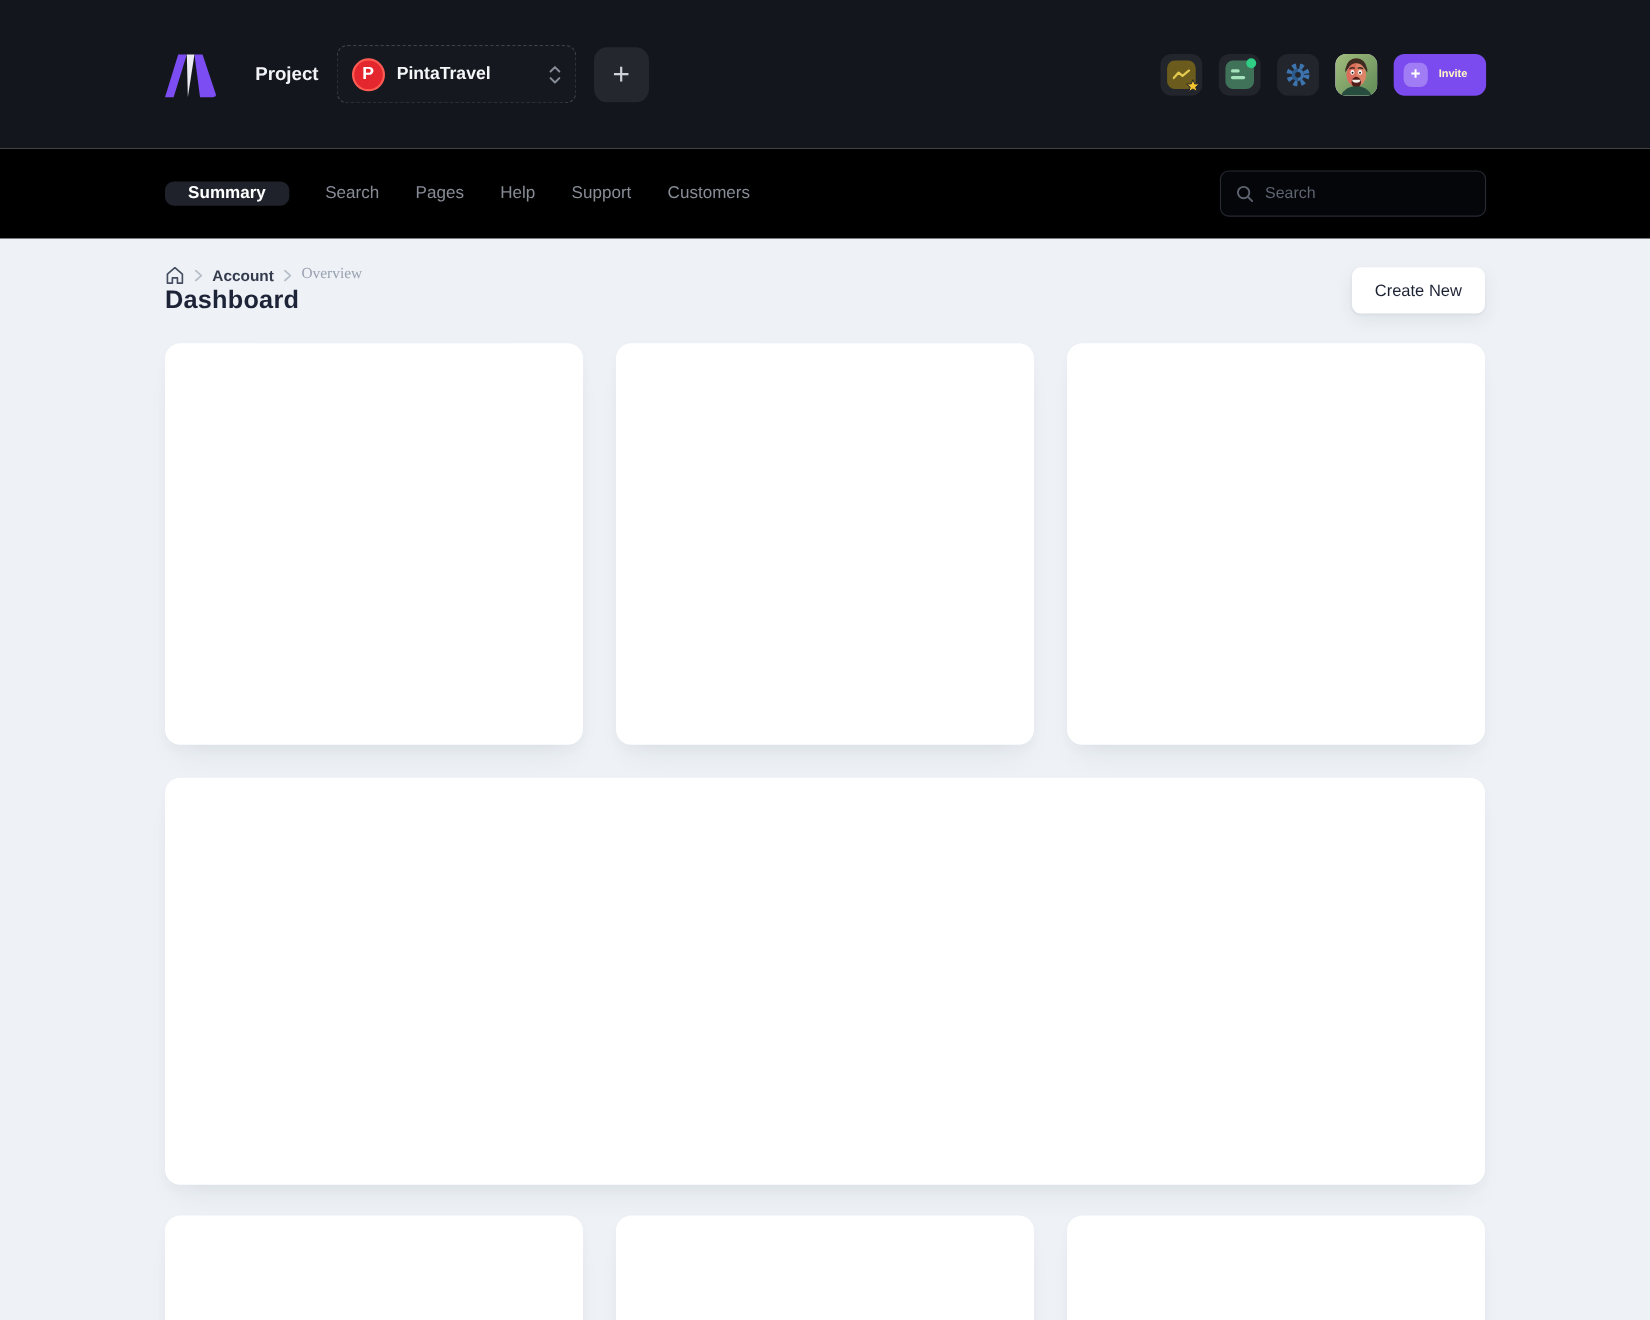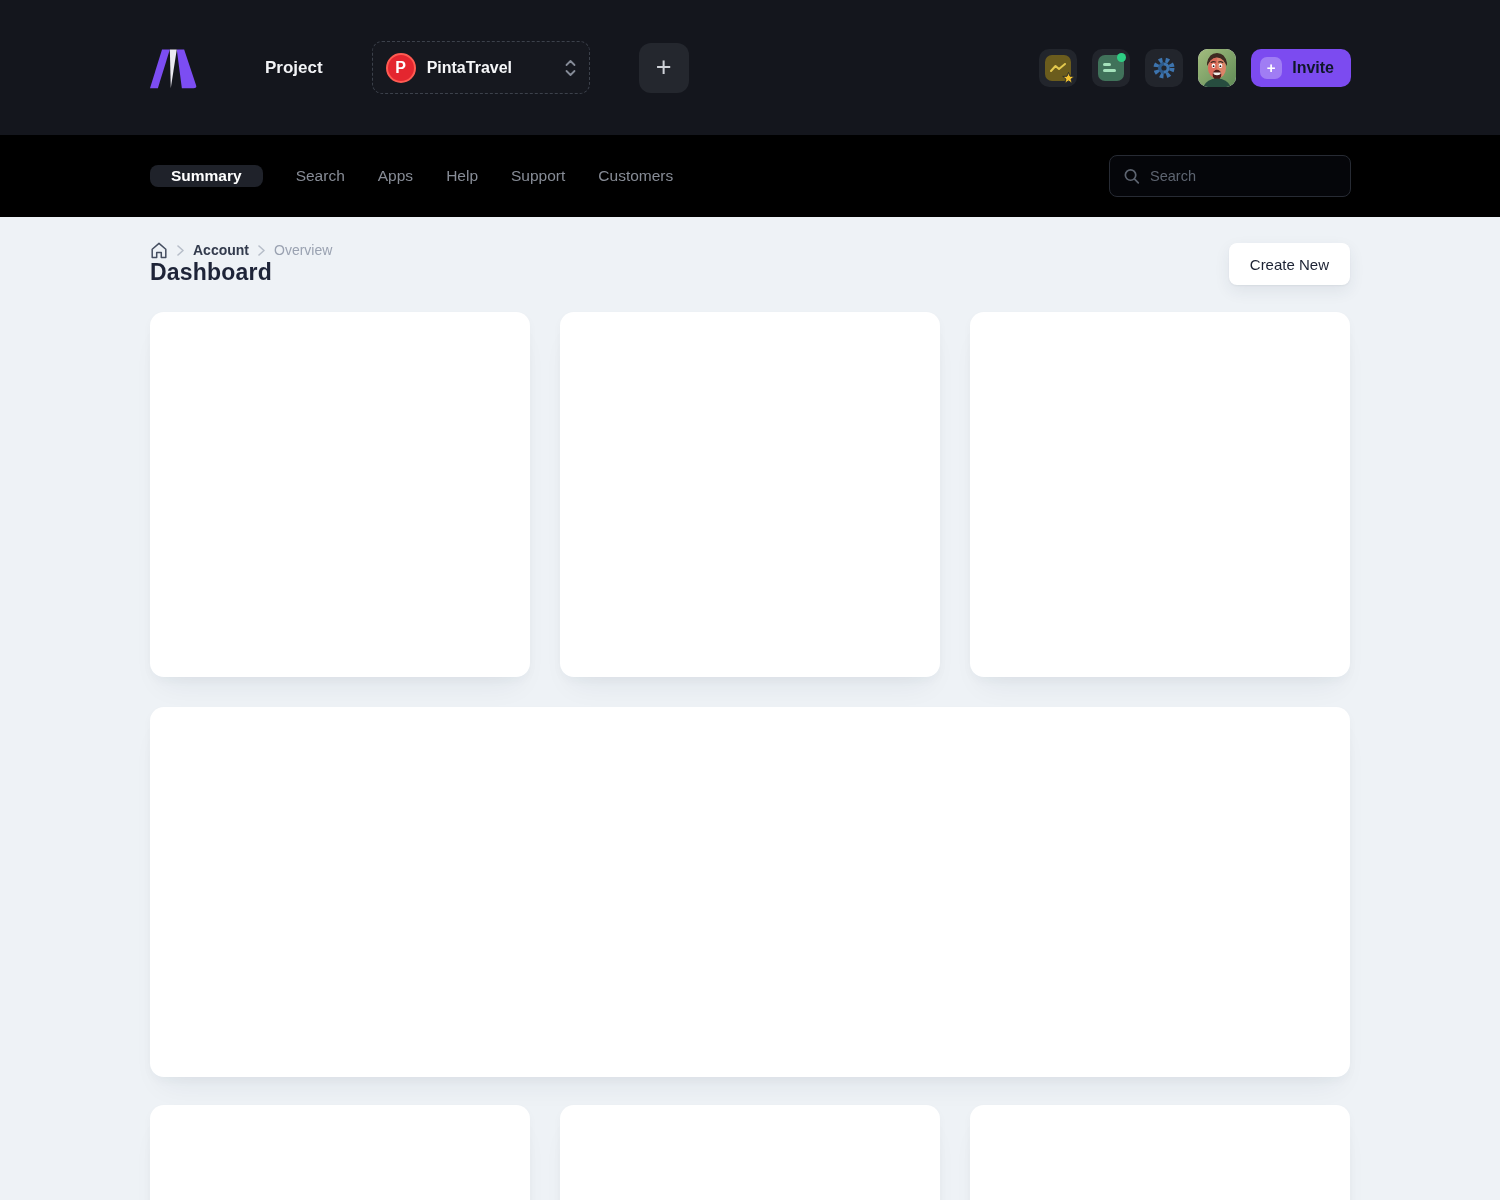--- a/index.html
+++ b/index.html
@@ -1,21 +1,21 @@
 <!DOCTYPE html>
 <html><head>
 <meta charset="utf-8">
 <style>
   * { margin:0; padding:0; box-sizing:border-box; }
   html, body { width:1500px; height:1200px; overflow:hidden; background:#eef2f6;
     font-family:"Liberation Sans", sans-serif; }
 
   
   .header { height:135px; background:#14161d; display:flex; align-items:center;
-    padding:0 149px 0 150px;gap:33px; }
+    padding:0 149px 0 150px; }
   .logo { width:48px; height:42px; margin-right:34px; flex:0 0 auto; cursor:pointer; }
   .project-label { color:#f2f3f6; font-size:17px; font-weight:700; margin-right:16px; }
   .project-select { width:218px; height:53px; background:#16181f; border:1px dashed #3c414b;
     border-radius:10px; display:flex; align-items:center; padding:0 13px; cursor:pointer; }
   .p-badge { width:30px; height:30px; border-radius:50%; background:#e4262f;
     border:2px solid #ff5b52; color:#fff; font-weight:800; font-size:16px;
     display:flex; align-items:center; justify-content:center; margin-right:11px; flex:0 0 auto; }
   .project-name { color:#f5f6f8; font-size:16px; font-weight:700; flex:1; }
   .add-project { width:50px; height:50px; border-radius:12px; background:#24272e;
     margin-left:16px; border:none; color:#cfd2d8; font-size:27px; font-weight:300;
@@ -32,40 +32,40 @@
   .star { position:absolute; right:-4px; bottom:-4px; }
   .green-dot { position:absolute; top:-2px; right:-2px; width:9px; height:9px;
     border-radius:50%; background:#2ece84; }
   .avatar-btn { width:38px; height:38px; border-radius:10px; overflow:hidden; border:none;
     padding:0; cursor:pointer; }
   .invite-btn { height:38px; padding:0 17px 0 9px; border:none; border-radius:10px;
     background:#7c4bf0; display:flex; align-items:center; gap:10px; cursor:pointer; }
   .invite-plus { width:22px; height:22px; border-radius:7px; background:rgba(255,255,255,.28);
     color:#fff; font-size:15px; font-weight:600; display:flex; align-items:center;
     justify-content:center; line-height:1; }
-  .invite-label { color:#0f172a; font-size:16px; font-weight:600; }
+  .invite-label { color:#fef9c3; font-size:10px; font-weight:600; }
 
   
   .nav { height:82px; background:#000; display:flex; align-items:center; padding:0 149px 0 150px; }
   .tabs { display:flex; align-items:center; gap:33px; }
   .tab { font-size:15.5px; font-weight:500; color:#878c96; background:transparent;
     border:none; padding:12px 0; cursor:pointer; border-radius:8px; }
   .tab.active { background:#1f222a; color:#fff; font-weight:600; padding:2px 21px; }
   .search-box { margin-left:auto; width:242px; height:42px; border:1px solid #272b34;
     border-radius:8px; display:flex; align-items:center; padding:0 13px; gap:10px; background:#05060a; }
   .search-box input { flex:1; background:transparent; border:none; outline:none;
     color:#c7ccd6; font-size:14.5px; font-family:"Liberation Sans", sans-serif; }
   .search-box input::placeholder { color:#5d6470; }
 
   
   .main { height:983px; background:#eef2f6; padding:24px 150px 0; overflow:hidden; }
   .page-head { display:flex; justify-content:space-between; align-items:flex-start;gap:37px; }
   .breadcrumb { display:flex; align-items:center; gap:9px; height:18px; }
   .bc-link { font-size:14px; font-weight:700; color:#333b4d; cursor:pointer; }
-  .bc-current { font-size:14px; font-weight:500; color:#9aa2b1; }
+  .bc-current { font-size:14px; font-weight:500; color:#9aa2b1;font-family:Liberation Serif, serif; }
   .page-title { font-size:23px; font-weight:700; color:#1e2438;
     letter-spacing:.2px; }
   .create-btn { margin-top:2px; height:42px; padding:0 21px; background:#fff; border:none;
     border-radius:8px; font-size:15px; font-weight:400; color:#1c2233; cursor:pointer;
     box-shadow:0 6px 16px rgba(34,48,73,.08), 0 1px 2px rgba(34,48,73,.06);
     font-family:"Liberation Sans", sans-serif; }
   .cards-row { margin-top:26px; display:grid; grid-template-columns:repeat(3,1fr); gap:30px; }
   .card { background:#fff; border-radius:14px; height:365px;
     box-shadow:0 18px 30px -12px rgba(34,48,73,.07), 0 4px 10px rgba(34,48,73,.03); }
   .card-wide { margin-top:30px; height:370px; background:#fff; border-radius:14px;
@@ -151,21 +151,21 @@
       <span class="invite-plus">+</span>
       <span class="invite-label">Invite</span>
     </button>
   </div>
 </div>
 
 <div class="nav">
   <div class="tabs">
     <button class="tab active">Summary</button>
     <button class="tab">Search</button>
-    <button class="tab">Apps</button>
+    <button class="tab">Pages</button>
     <button class="tab">Help</button>
     <button class="tab">Support</button>
     <button class="tab">Customers</button>
   </div>
   <div class="search-box">
     <svg width="18" height="18" viewBox="0 0 18 18">
       <circle cx="8" cy="8" r="5.5" stroke="#5d6470" stroke-width="1.8" fill="none"></circle>
       <path d="M12.3 12.3 L16.2 16.2" stroke="#5d6470" stroke-width="1.8" stroke-linecap="round"></path>
     </svg>
     <input type="text" placeholder="Search" style="">

